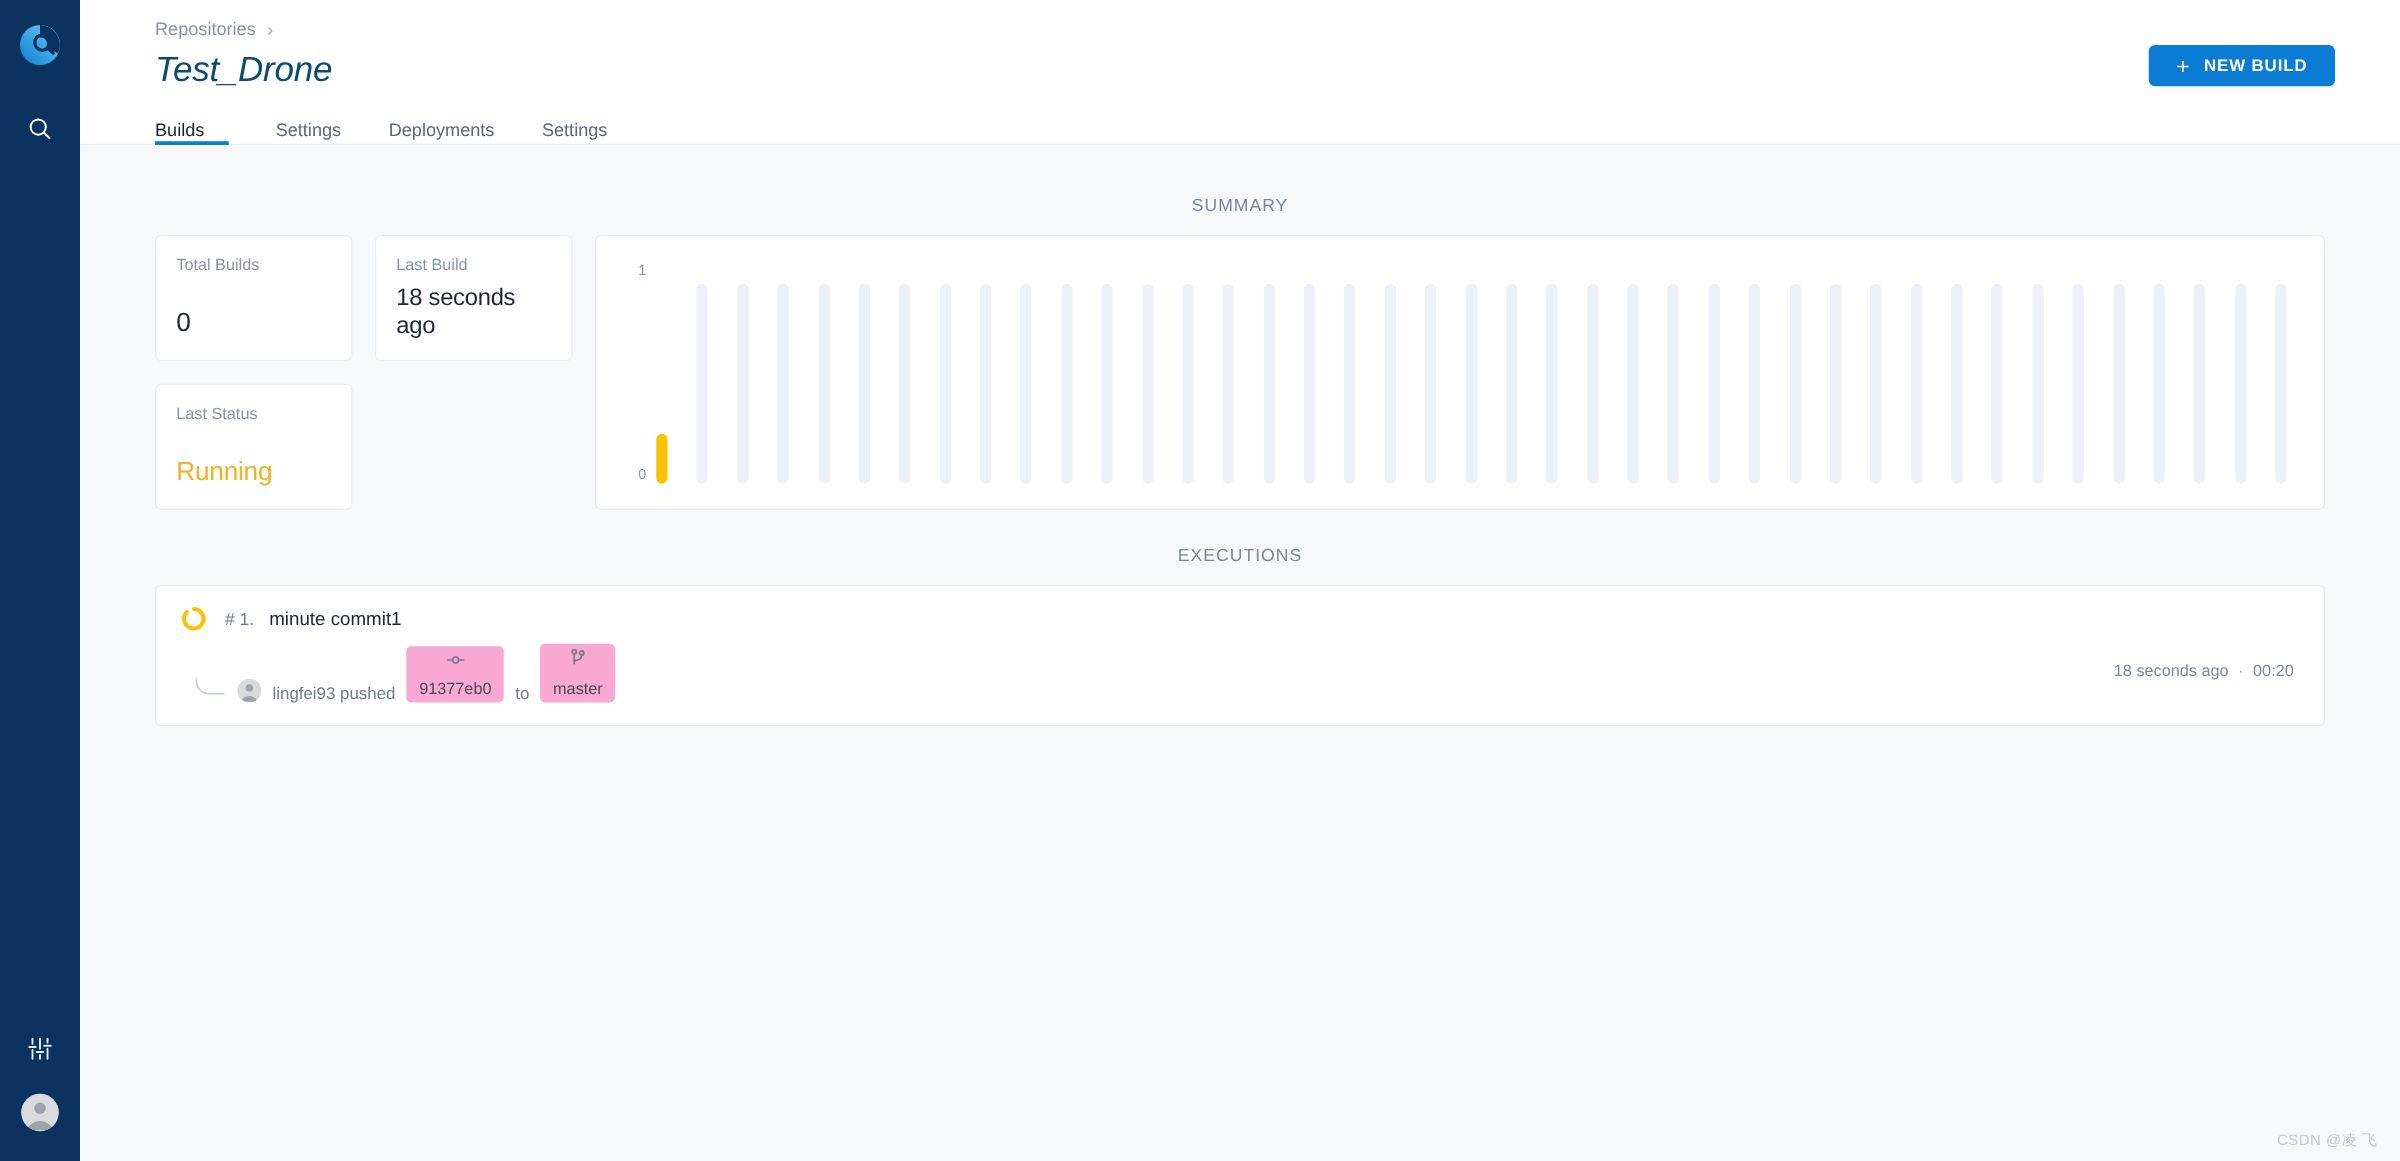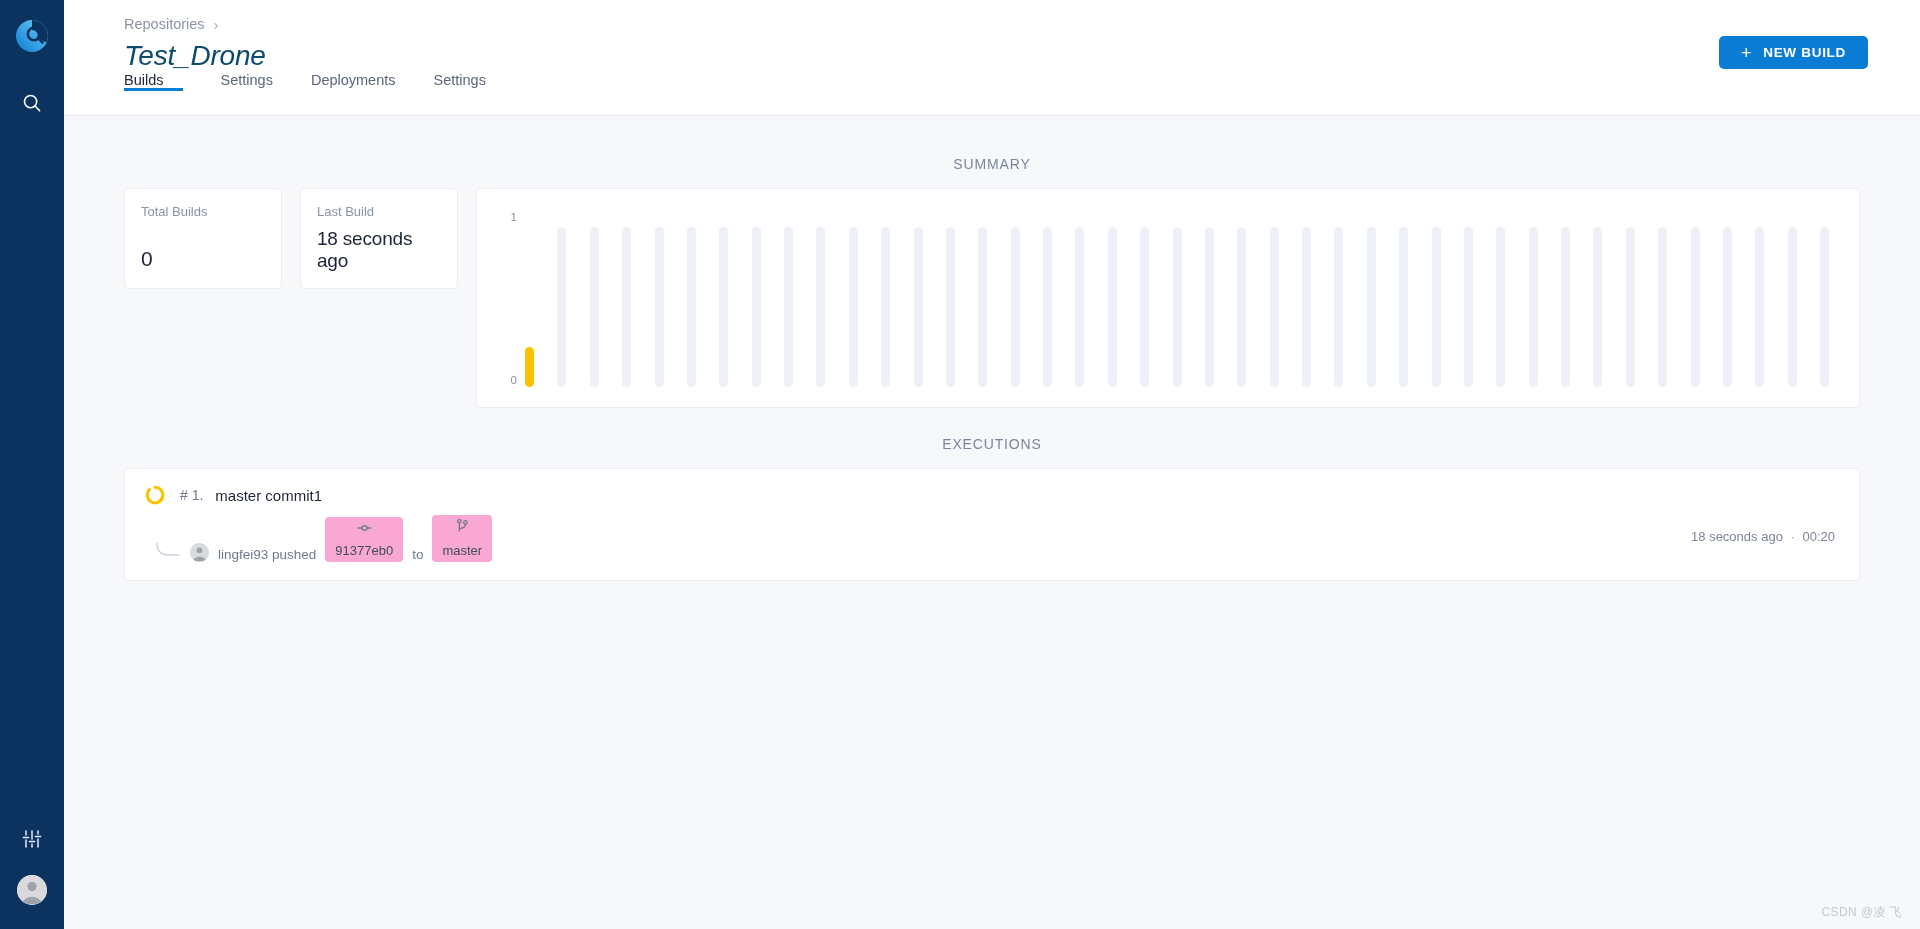--- a/index.html
+++ b/index.html
@@ -45,21 +45,21 @@
     background:#0a7cd4; color:#fff; border:none; border-radius:5px;
     padding:0 22px; height:33px; margin-top:20px;
     font-size:13.5px; font-weight:600; letter-spacing:0.7px; cursor:pointer;
     font-family:"Liberation Sans", sans-serif;
   }
   .plus { font-size:18px; font-weight:400; line-height:1; display:inline-block; }
 
   .tabsbar {
     background:#ffffff; padding:0 60px;
     border-bottom:1px solid #e6e9ef;
-    display:flex; gap:0; height:44px; align-items:flex-start;
+    display:flex; gap:0; height:44px; align-items:flex-end;
   }
   .tab {
     display:flex; align-items:center; padding:0 19px;
     font-size:14.5px; color:#5b6679; cursor:pointer; position:relative;
     border-bottom:3px solid transparent; margin-bottom:-1px;
   }
   .tab:first-child { padding-left:0; margin-right:19px; }
   .tab.active { color:#1c2536; border-bottom-color:#0a7cd4; }
 
   
@@ -228,20 +228,24 @@
       <div class="summary-row">
         <div class="cards-grid">
           <div class="card">
             <div class="card-label">Total Builds</div>
             <div class="card-value">0</div>
           </div>
           <div class="card">
             <div class="card-label">Last Build</div>
             <div class="card-value tall">18 seconds ago</div>
           </div>
+          <div class="card">
+            <div class="card-label">Last Status</div>
+            <div class="card-value running">Running</div>
+          </div>
         </div>
 
         <div class="chart-card">
           <div class="chart-axis">
             <span>1</span>
             <span>0</span>
           </div>
           <div class="chart-plot" id="chart-plot">
               <div class="bar filled" style="height: 40px;"></div>
               <div class="bar" style="height: 160px;"></div>
@@ -292,21 +296,21 @@
         <div class="sec-label">EXECUTIONS</div>
 
         <div class="exec-card">
           <div class="exec-top">
             <span class="spinner">
               <svg width="20" height="20" viewBox="0 0 20 20">
                 <path d="M10 2.2 A7.8 7.8 0 1 1 4.5 4.5" fill="none" stroke="#fbc200" stroke-width="3.1" stroke-linecap="round"></path>
               </svg>
             </span>
             <span class="build-no"># 1.</span>
-            <span class="build-msg">master commit1</span>
+            <span class="build-msg">minute commit1</span>
           </div>
 
           <div class="exec-bottom">
             <span class="connector">
               <svg width="26" height="20" viewBox="0 0 26 20" fill="none">
                 <path d="M2 1 Q2 13 14 13 L24 13" stroke="#ccd2dd" stroke-width="1.4" stroke-linecap="round"></path>
               </svg>
             </span>
             <span class="avatar-sm">
               <svg width="19" height="19" viewBox="0 0 30 30">

